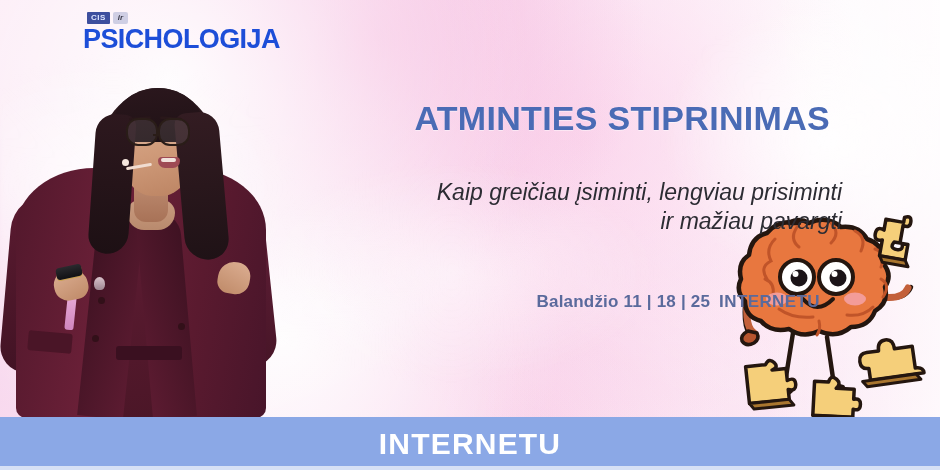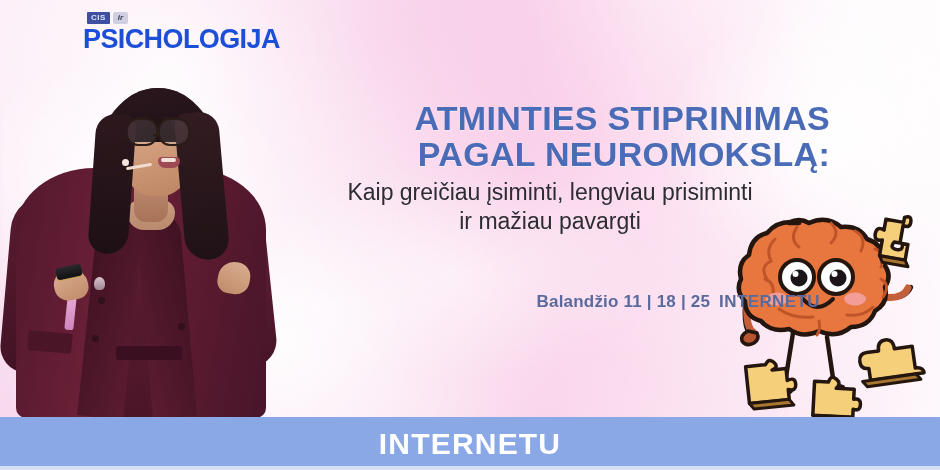--- a/index.html
+++ b/index.html
@@ -309,22 +309,23 @@
     color: #4a6bb5;
     text-shadow: 0 1px 0 rgba(255,255,255,0.45);
     white-space: nowrap;
   }
 
   .subhead {
     position: absolute;
     left: 258px;
     top: 178px;
     width: 584px;
-    text-align: center;
+    text-align: right;
     z-index: 35;
+    font-style: italic;
   }
   .subhead-line {
     font-size: 23px;
     font-weight: normal;
     line-height: 1.28;
     color: #2c2c33;
     white-space: nowrap;
   }
 
   .dateline {
@@ -441,21 +442,20 @@
     <div class="sp sp-teeth"></div>
     <div class="sp sp-mic-boom"></div>
     <div class="sp sp-mic-tip"></div>
     <div class="sp sp-hand-l"></div>
     <div class="sp sp-clicker"></div>
     <div class="sp sp-hand-r"></div>
   </div>
 
   <div class="headline">
     <div class="headline-line">ATMINTIES STIPRINIMAS</div>
-    <div class="headline-line">PAGAL NEUROMOKSLĄ:</div>
   </div>
 
   <div class="subhead">
     <div class="subhead-line">Kaip greičiau įsiminti, lengviau prisiminti</div>
     <div class="subhead-line">ir mažiau pavargti</div>
   </div>
 
   <div class="dateline">
     <span>Balandžio 11 | 18 | 25</span><span class="dl-mode">INTERNETU</span>
   </div>

